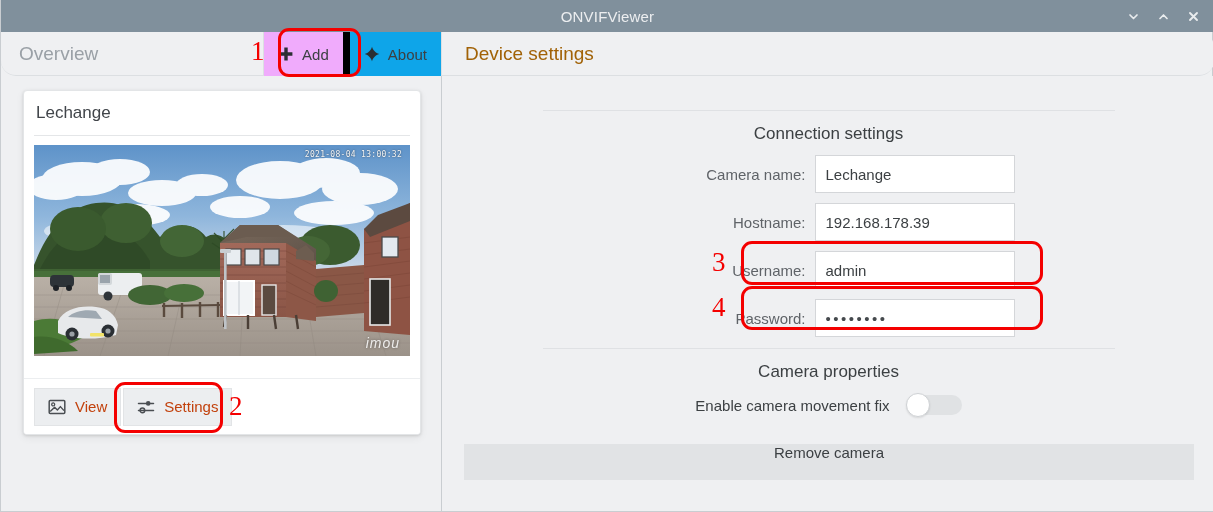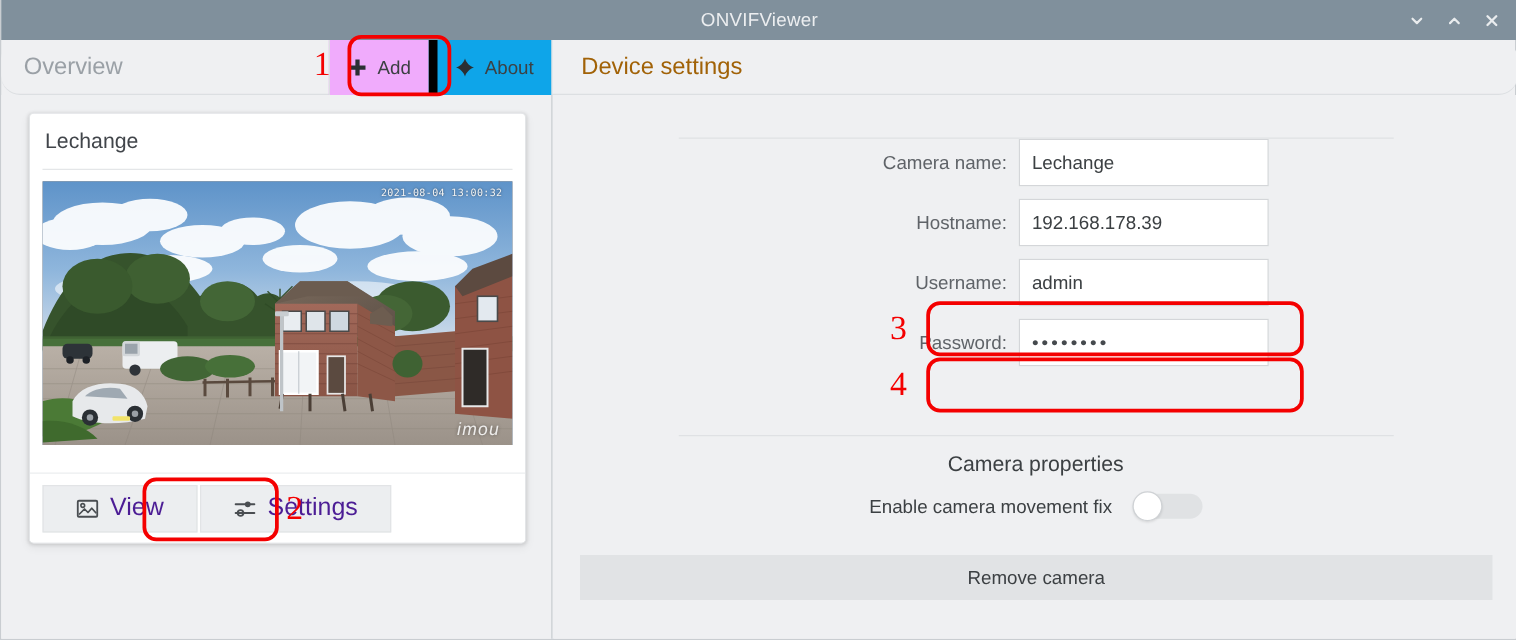--- a/index.html
+++ b/index.html
@@ -129,22 +129,22 @@
   .card-actions {
     position: absolute; left: 0; bottom: 0;
     width: 100%; height: 56px;
     background: #ffffff;
     border-top: 1px solid #eceef0;
     display: flex; align-items: center;
     padding-left: 10px;
   }
   .card-btn {
     display: flex; align-items: center; gap: 9px;
-    height: 38px; padding: 0 26px;
-    font-size: 20px; color: #4c1d95;
+    height: 38px; padding: 0 13px;
+    font-size: 15px; color: #c2410c;
     background: #eceef0;
     border: 1px solid #e2e4e6;
   }
   .card-btn.settings { margin-left: 2px; }
   .card-btn .glyph { display: flex; align-items: center; }
 
   
   .right-panel {
     position: absolute; left: 442px; top: 76px;
     width: 771px; height: 435px;
@@ -206,21 +206,21 @@
     width: 24px; height: 24px;
     background: #ffffff;
     border: 1px solid #cfd2d5;
     border-radius: 50%;
     box-shadow: 0 1px 2px rgba(0,0,0,.10);
   }
   .remove-btn {
     position: absolute; left: 21px; top: 368px;
     width: 730px; height: 36px;
     background: #e1e3e5;
-    display: flex; align-items: center; justify-content: center;
+    display: flex; align-items: flex-start; justify-content: center;
     font-size: 15px; color: #3c4043;
   }
 
   
   .anno-box {
     position: absolute;
     border: 3.5px solid #f40000;
     border-radius: 11px;
     pointer-events: none;
   }
@@ -476,20 +476,21 @@
           </span>
           <span>Settings</span>
         </div>
       </div>
     </div>
   </div>
 
   <div class="right-panel">
     <div class="section" style="top:34px;">
       <div class="rule"></div>
+      <div class="section-heading">Connection settings</div>
 
       <div class="field-row">
         <div class="field-label">Camera name:</div>
         <div class="field-input">Lechange</div>
       </div>
 
       <div class="field-row">
         <div class="field-label">Hostname:</div>
         <div class="field-input">192.168.178.39</div>
       </div>

